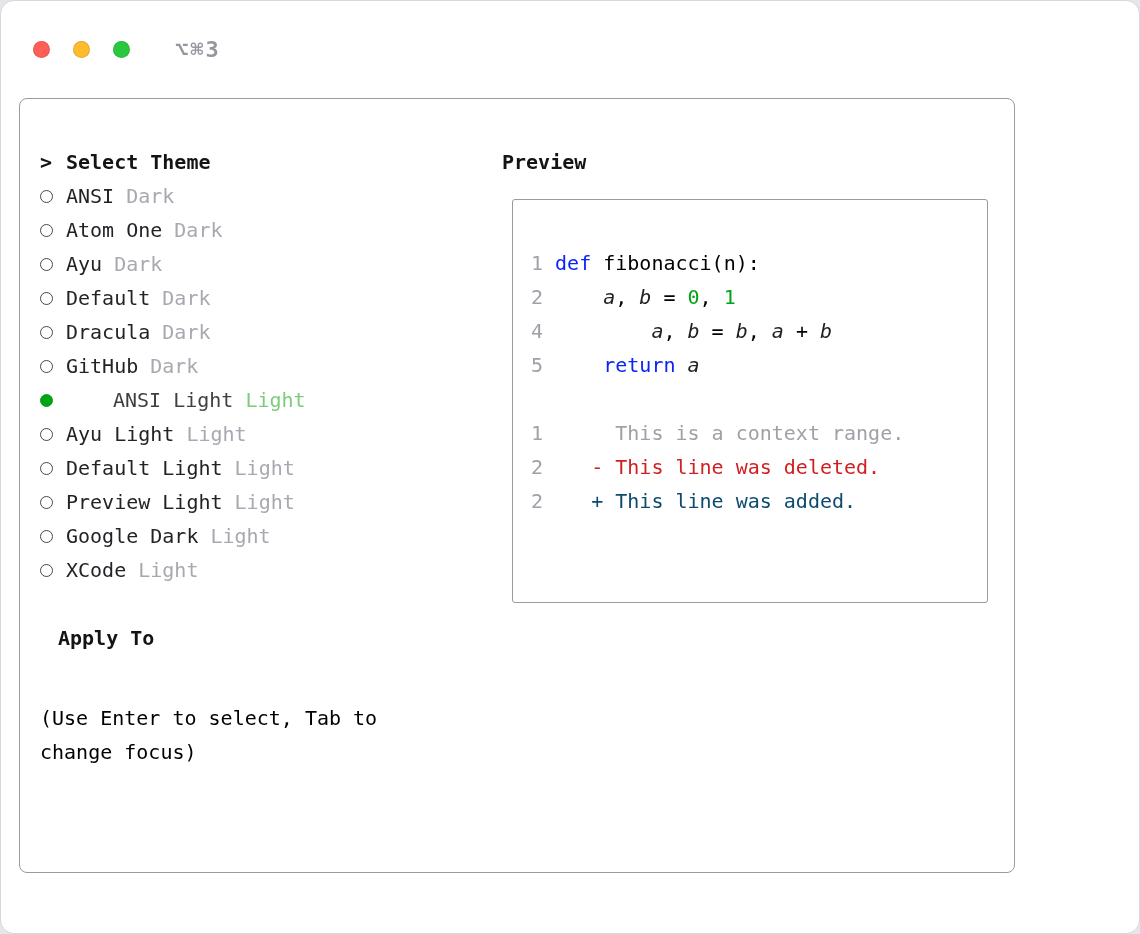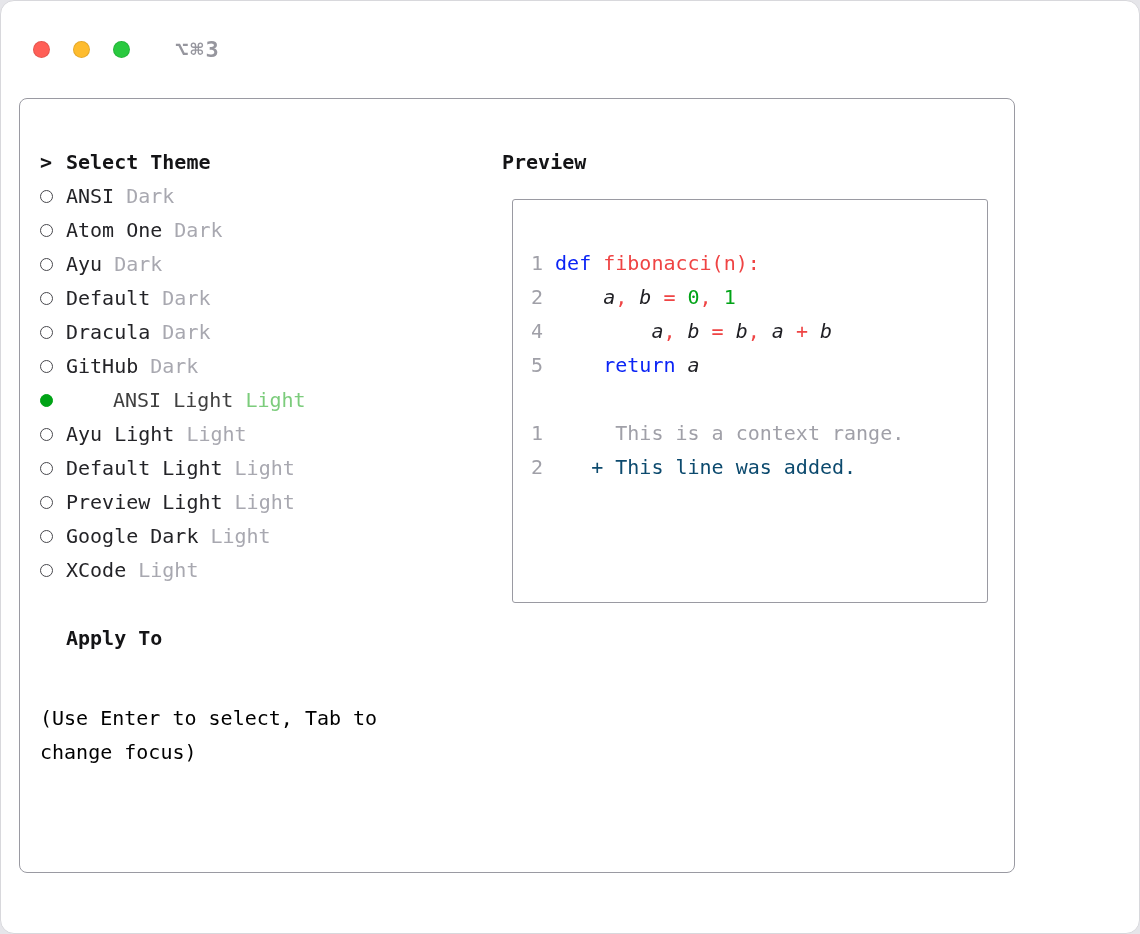--- a/index.html
+++ b/index.html
@@ -57,21 +57,21 @@
   }
   .radio.on{background:#00a316;border-color:#00a316;}
   .name{color:#232327;white-space:pre;}
   .variant{color:#a8a8b0;margin-left:12px;white-space:pre;}
   .selected .name{color:#404040;margin-left:47px;}
   .selected .variant{color:#7ccc7c;}
 
   .gap{height:34px;}
   .apply-title{
     height:34px;line-height:34px;font-size:20px;
-    font-weight:700;color:#141416;margin-left:26px;
+    font-weight:700;color:#141416;margin-left:18px;
   }
   .hint{
     margin-top:46px;max-width:400px;
     font-size:20px;line-height:34px;color:#000000;
   }
 
   
   .preview-title{height:34px;line-height:34px;font-size:20px;font-weight:700;color:#141416;}
   .preview-box{
     margin:20px 0 0 10px;
@@ -84,21 +84,21 @@
     background:#ffffff;
   }
   .code-row{height:34px;line-height:34px;font-size:20px;white-space:pre;}
   .lnum{color:#a0a0a8;margin-right:12px;}
   .code{color:#1f1f24;}
   .spacer{height:34px;}
   .tok-kw{color:#0b24f5;}
   .tok-builtin{color:#00b7c3;}
   .tok-num{color:#00a316;}
   .tok-var{font-style:italic;color:#1f1f24;}
-  .tok-plain{color:#ef4444;}
+  .tok-plain{color:#000000;}
   .diff-context .code{color:#a0a0a8;}
   .diff-deleted .code{color:#d21e1e;}
   .diff-added .code{color:#0c4a6e;}
 </style>
 </head>
 <body>
 
 <div class="window">
 
   <div class="titlebar">
@@ -193,19 +193,20 @@
       <div class="preview-box">
         <div id="code-lines">
             <div class="code-row"><span class="lnum">1</span><span class="code"><span class="tok-kw">def </span><span class="tok-plain">fibonacci(n):</span></span></div>
             <div class="code-row"><span class="lnum">2</span><span class="code"><span class="tok-plain">    </span><span class="tok-var">a</span><span class="tok-plain">, </span><span class="tok-var">b</span><span class="tok-plain"> = </span><span class="tok-num">0</span><span class="tok-plain">, </span><span class="tok-num">1</span></span></div>
             <div class="code-row"><span class="lnum">4</span><span class="code"><span class="tok-plain">        </span><span class="tok-var">a</span><span class="tok-plain">, </span><span class="tok-var">b</span><span class="tok-plain"> = </span><span class="tok-var">b</span><span class="tok-plain">, </span><span class="tok-var">a</span><span class="tok-plain"> + </span><span class="tok-var">b</span></span></div>
             <div class="code-row"><span class="lnum">5</span><span class="code"><span class="tok-plain">    </span><span class="tok-kw">return</span><span class="tok-plain"> </span><span class="tok-var">a</span></span></div>
           </div>
         <div class="spacer"></div>
         <div id="diff-lines">
             <div class="code-row diff-context"><span class="lnum">1</span><span class="code">     This is a context range.</span></div>
+            <div class="code-row diff-deleted"><span class="lnum">2</span><span class="code">   - This line was deleted.</span></div>
             <div class="code-row diff-added"><span class="lnum">2</span><span class="code">   + This line was added.</span></div>
           </div>
       </div>
     </div>
 
   </div>
 </div>
 
 </body></html>

